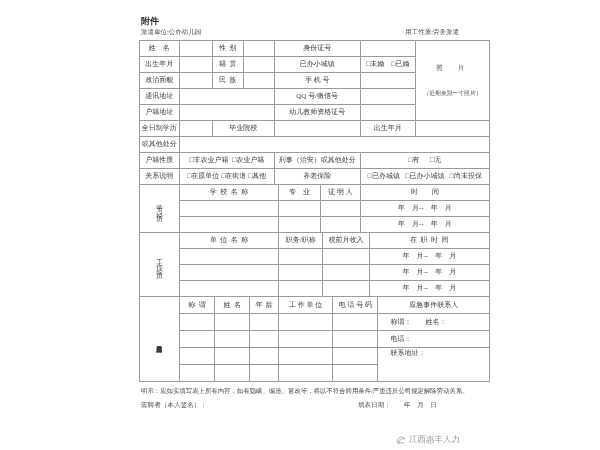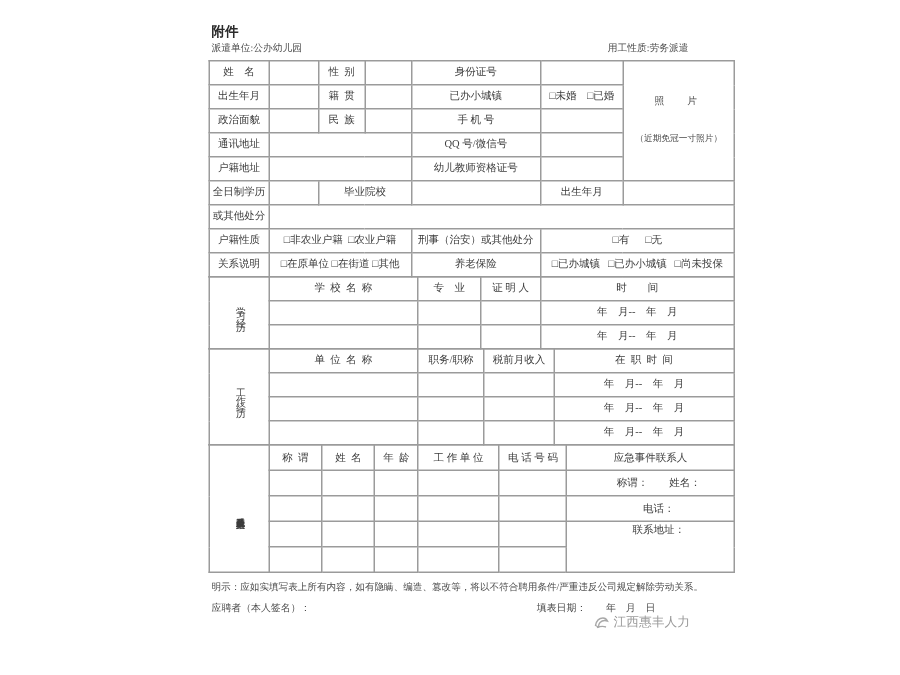--- a/index.html
+++ b/index.html
@@ -15,34 +15,34 @@
     font-weight:bold;font-size:13.5px;color:#1e1e1e;text-align:center;
     letter-spacing:0.5px;margin:8px 0 6px 0;white-space:nowrap;}
   .meta{display:flex;justify-content:space-between;font-size:6.5px;
     color:#4a4a4a;margin:0 2px 3px 2px;white-space:pre;}
   table{border-collapse:collapse;table-layout:fixed;width:351px;}
   table+table{margin-top:-1px;}
   td{border:1px solid #9b9b9b;font-size:7px;line-height:1.15;
     text-align:center;vertical-align:middle;padding:1px 1px;
     white-space:pre;overflow:hidden;height:13px;color:#3c3c3c;}
   .t4 td{height:14px;}
-  td.left{text-align:center;padding-left:12px;}
+  td.left{text-align:left;padding-left:12px;}
   .vcell{padding:0;}
   .vtext{display:inline-block;writing-mode:vertical-lr;text-orientation:upright;
     font-size:6.5px;line-height:1;white-space:normal;}
   .vs2{letter-spacing:4px;}
   .vs3{letter-spacing:5px;}
   .vs4{font-size:6px;letter-spacing:0px;}
   .photo-cell{font-size:6.5px;color:#4a4a4a;}
   .photo-title{letter-spacing:4px;margin-bottom:4px;}
   .photo-note{font-size:5.8px;}
   .notice{font-size:6.4px;margin:5px 2px 0 2px;white-space:nowrap;color:#4a4a4a;}
   .signrow{display:flex;justify-content:space-between;font-size:6.6px;
     margin:5px 2px 0 2px;white-space:pre;color:#4a4a4a;padding-right:22px;}
-  .watermark{position:absolute;right:140px;bottom:29px;font-size:8.5px;
+  .watermark{position:absolute;right:140px;bottom:4px;font-size:8.5px;
     color:#9a9a9a;display:flex;align-items:center;gap:3px;
     font-family:"Liberation Sans","DejaVu Sans",sans-serif;}
 </style>
 </head>
 <body>
 
 <div class="sheet">
   <div class="attachment">附件</div>
   <div class="meta">
     <span>派遣单位:公办幼儿园</span>

